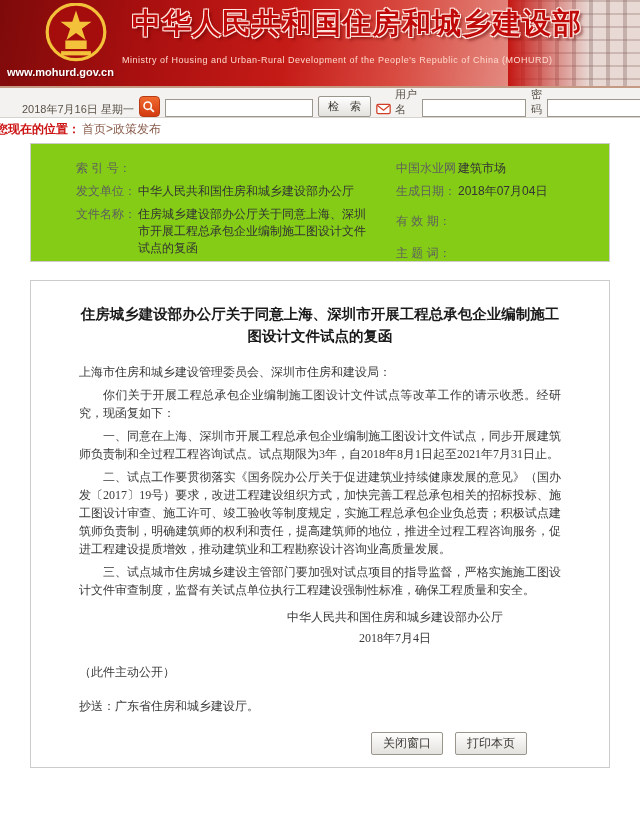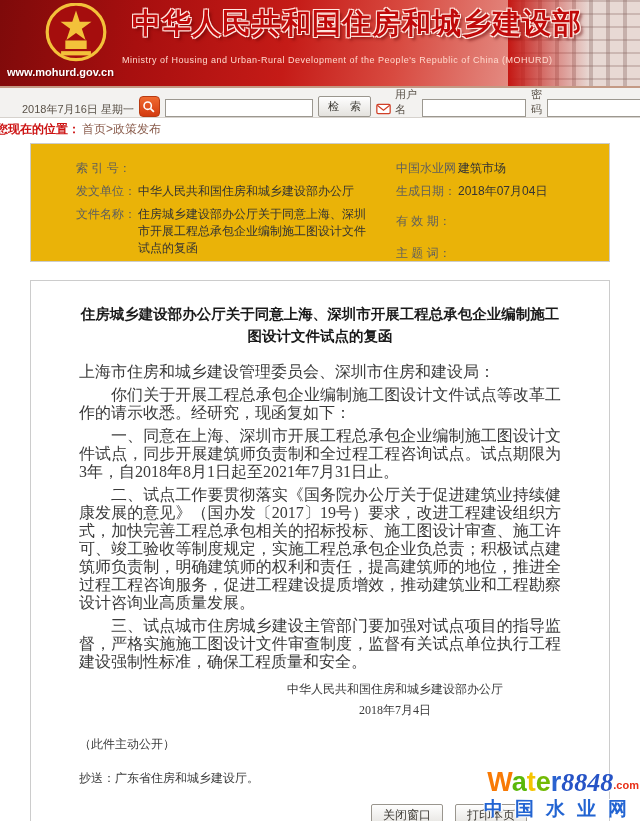--- a/index.html
+++ b/index.html
@@ -40,35 +40,35 @@
     background:linear-gradient(#fefefe,#e4e2de); border:1px solid #9a968e; border-radius:2px;
     font-family:"Liberation Sans", sans-serif; white-space:nowrap; }
   .icon14 { width:14px; height:14px; display:inline-block; vertical-align:-2px; }
 
   
   .breadcrumb { height:22px; display:flex; align-items:center; font-size:12px; margin-left:-4px; }
   .crumb-label { color:#cc1212; font-weight:bold; }
   .crumb-path { color:#8a5d4d; margin-left:2px; cursor:pointer; }
 
   
-  .meta-box { margin:3px 30px 0 30px; border:1px solid #ccc; background:#eab308;
+  .meta-box { margin:3px 30px 0 30px; border:1px solid #ccc; background:#84cc16;
     padding:16px 0 12px 45px; display:flex; font-size:12px; height:119px; overflow:hidden; }
   .meta-col-left { width:295px; flex:0 0 auto; }
   .meta-col-right { margin-left:25px; flex:1; }
   .meta-row { display:flex; margin-bottom:6px; line-height:17px; }
   .meta-label { width:62px; flex:0 0 auto; color:#5e5e5e; white-space:nowrap; }
   .meta-value { color:#333; width:228px; }
   .mr-gap1 { margin-bottom:6px; } .mr-gap2 { margin-bottom:13px; } .mr-gap3 { margin-bottom:15px; }
 
   
   .doc-box { margin:18px 30px 0 30px; border:1px solid #ccc; background:#fff;
     padding:16px 48px 12px 48px; font-family:"Liberation Serif", serif; color:#3a3a3a; }
   .doc-title { font-size:14.5px; font-weight:bold; color:#1a1a1a; text-align:center;
     line-height:22px; margin:6px 0 16px 0; }
-  .doc-p { font-size:16px; line-height:18px; text-align:justify; margin-bottom:5px; }
+  .doc-p { font-size:12px; line-height:18px; text-align:justify; margin-bottom:5px; }
   .indent { text-indent:2em; }
   .sig-wrap { text-align:right; padding-right:58px; margin-top:8px; }
   .sig-inner { display:inline-block; text-align:center; font-size:12px; line-height:21px; }
   .doc-note { font-size:12px; margin-top:15px; }
   .doc-cc { font-size:12px; margin-top:17px; }
   .doc-actions { margin-top:17px; text-align:right; padding-right:34px; }
   .doc-actions .gbtn { font-size:12px; padding:2px 11px; margin-left:8px; }
 
   
   .watermark { position:absolute; right:1px; bottom:3px; text-align:right; line-height:1; }
@@ -179,20 +179,14 @@
       </div>
     </div>
     <p class="doc-note">（此件主动公开）</p>
     <p class="doc-cc">抄送：广东省住房和城乡建设厅。</p>
     <div class="doc-actions">
       <button class="gbtn">关闭窗口</button>
       <button class="gbtn">打印本页</button>
     </div>
   </div>
 
-  <div class="watermark">
-    <div class="wm-line1">
-      <span class="wm-letter" style=";color:#f87a06">W</span><span class="wm-letter" style=";color:#5ab80a">a</span><span class="wm-letter" style=";color:#f5c400">t</span><span class="wm-letter" style=";color:#72ba04">e</span><span class="wm-letter" style=";color:#2a62d0">r</span><span class="wm-num" style=";color:#2653c6">8848</span><span class="wm-dotcom" style=";color:#e83018">.com</span>
-    </div>
-    <div class="wm-line2" style=";color:#2264d2">中国水业网</div>
-  </div>
 
 </div>
 
 </body></html>

